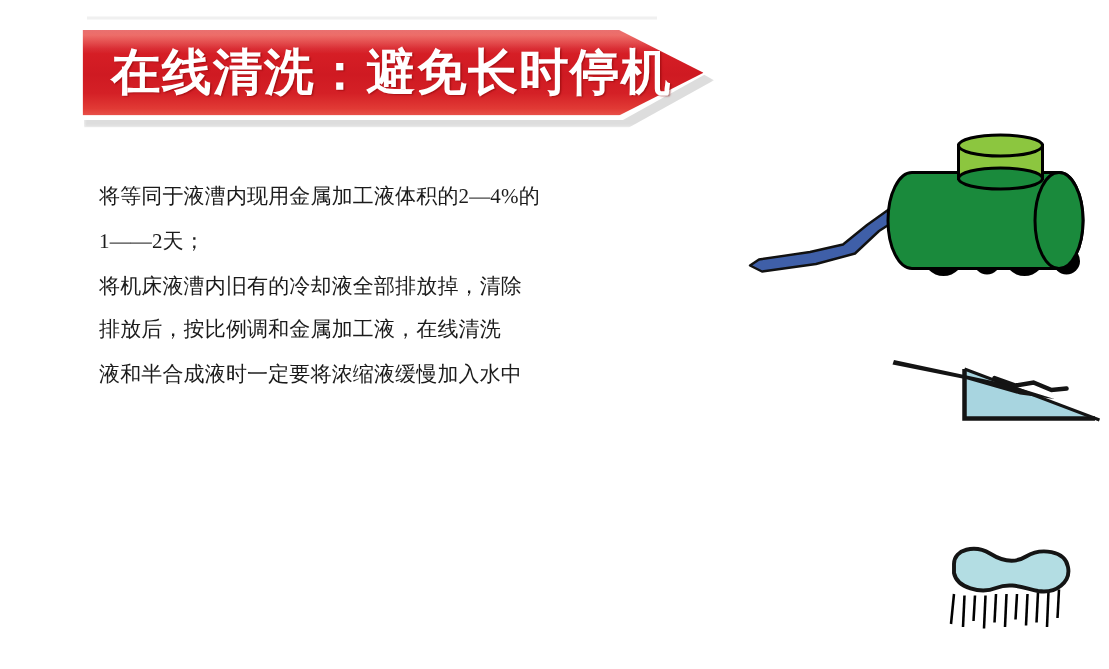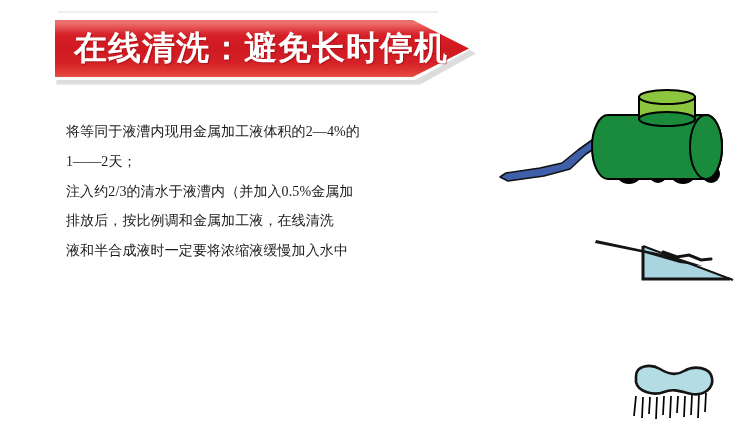--- a/index.html
+++ b/index.html
@@ -153,21 +153,21 @@
     <div class="banner-shadow"></div>
     <div class="banner-outline"></div>
     <div class="banner-body"></div>
     <div class="banner-gloss"></div>
     <div class="banner-title">在线清洗：避免长时停机</div>
   </div>
 
   <div class="body-text">
     <div class="body-line">将等同于液漕内现用金属加工液体积的2—4%的</div>
     <div class="body-line">1——2天；</div>
-    <div class="body-line">注入约2/3的清水于液漕内（并加入0.5%金属加</div>
+    <div class="body-line">将机床液漕内旧有的冷却液全部排放掉，清除</div>
     <div class="body-line">排放后，按比例调和金属加工液，在线清洗</div>
     <div class="body-line">液和半合成液时一定要将浓缩液缓慢加入水中</div>
   </div>
 
   <div class="art-tank">
     <svg width="239" height="112" viewBox="0 0 239 112">
 
       <path d="M0 93 L6 89 L40 84 L62 79 L78 66 L92 56 L124 49 L132 53 L100 61 L86 70 L70 85 L44 92 L8 97 Z" fill="#3f5fa8" stroke="#111111" stroke-width="1.6" stroke-linejoin="round"></path>
 
       <circle cx="129" cy="86" r="14" fill="#000000"></circle>

